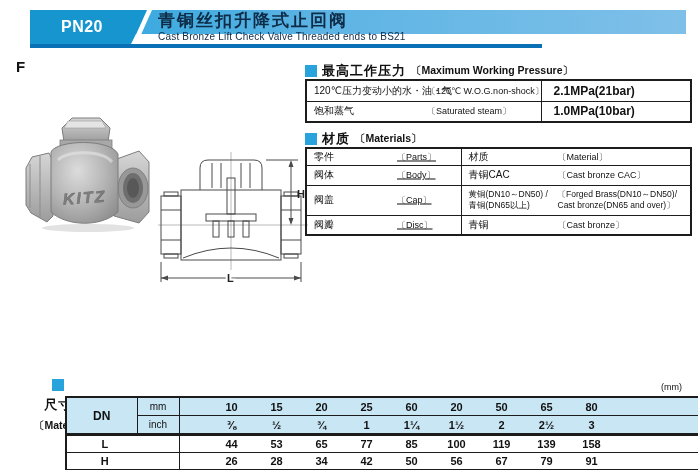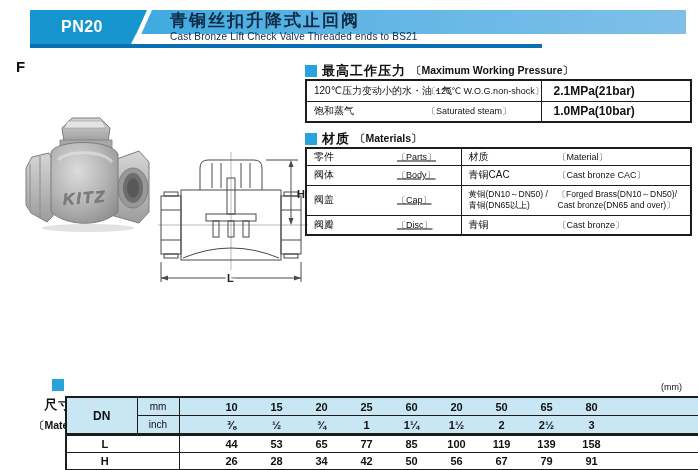--- a/index.html
+++ b/index.html
@@ -10,21 +10,21 @@
   
   .banner{position:absolute;left:30px;top:10px;width:656px;height:24px;
     background:linear-gradient(90deg,#2aa4dc 0%,#5db4e4 45%,#7fc0e9 100%);}
   .banner-dark{position:absolute;left:0;top:0;width:120px;height:34px;background:#1795cf;
     clip-path:polygon(0 0,118px 0,101px 100%,0 100%);}
   .banner-slash{position:absolute;left:117px;top:0;width:4.5px;height:34px;background:#ffffff;
     transform:skewX(-24deg);transform-origin:top left;}
   .banner-stripe{position:absolute;left:30px;top:44px;width:512px;height:4px;background:#0a70b6;}
   .pn-badge{position:absolute;left:0;top:0;width:104px;height:34px;line-height:34px;text-align:center;
     color:#ffffff;font-weight:bold;font-size:16px;letter-spacing:.5px;}
-  .banner-titles{position:absolute;left:140px;top:1px;}
+  .banner-titles{position:absolute;left:128px;top:1px;}
   .banner-title-zh{font-size:17px;font-weight:bold;color:#0e2b47;letter-spacing:2px;line-height:20px;}
   .banner-title-en{font-size:10px;color:#0e2b47;line-height:12px;letter-spacing:.2px;}
   
   .fig-label{position:absolute;left:16px;top:58px;font-size:15px;font-weight:bold;color:#111;}
   .photo{position:absolute;left:22px;top:104px;}
   .drawing{position:absolute;left:158px;top:150px;}
   
   .section-head{position:absolute;display:flex;align-items:center;gap:5px;white-space:nowrap;}
   .sq{width:12px;height:12px;background:#29a3dc;flex:0 0 auto;}
   .head-zh{font-size:13px;font-weight:bold;color:#111;letter-spacing:1px;}

